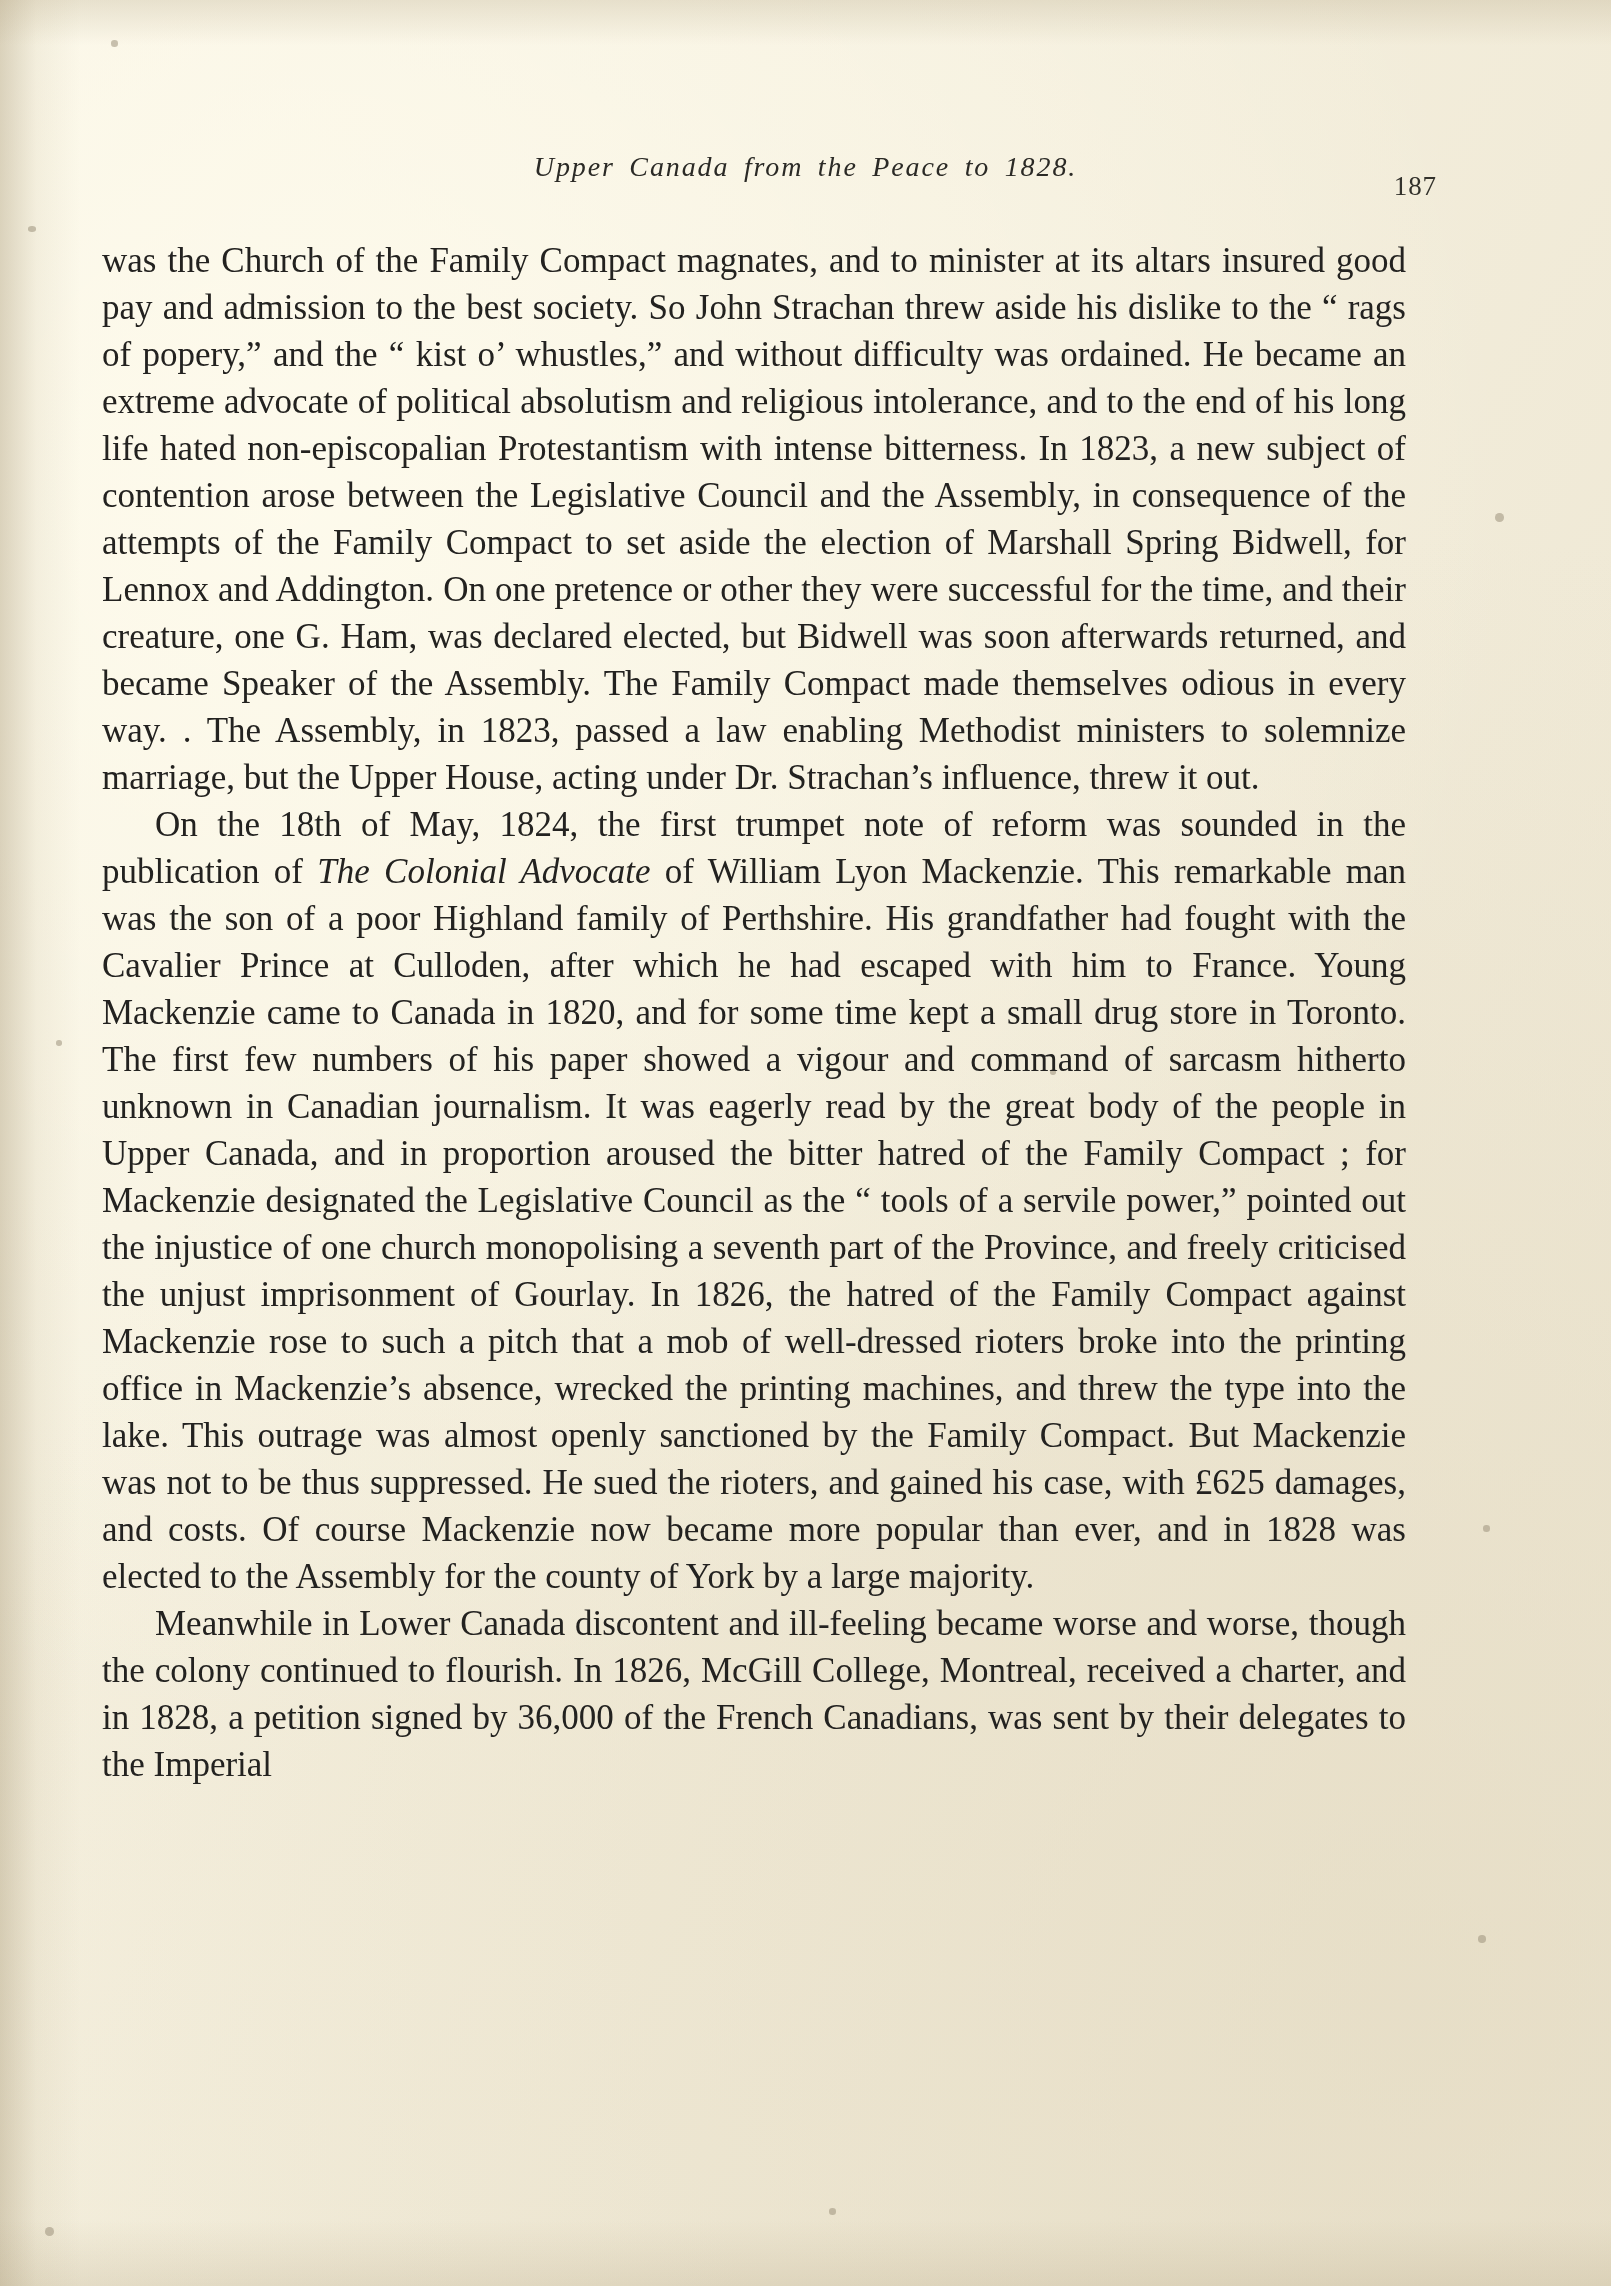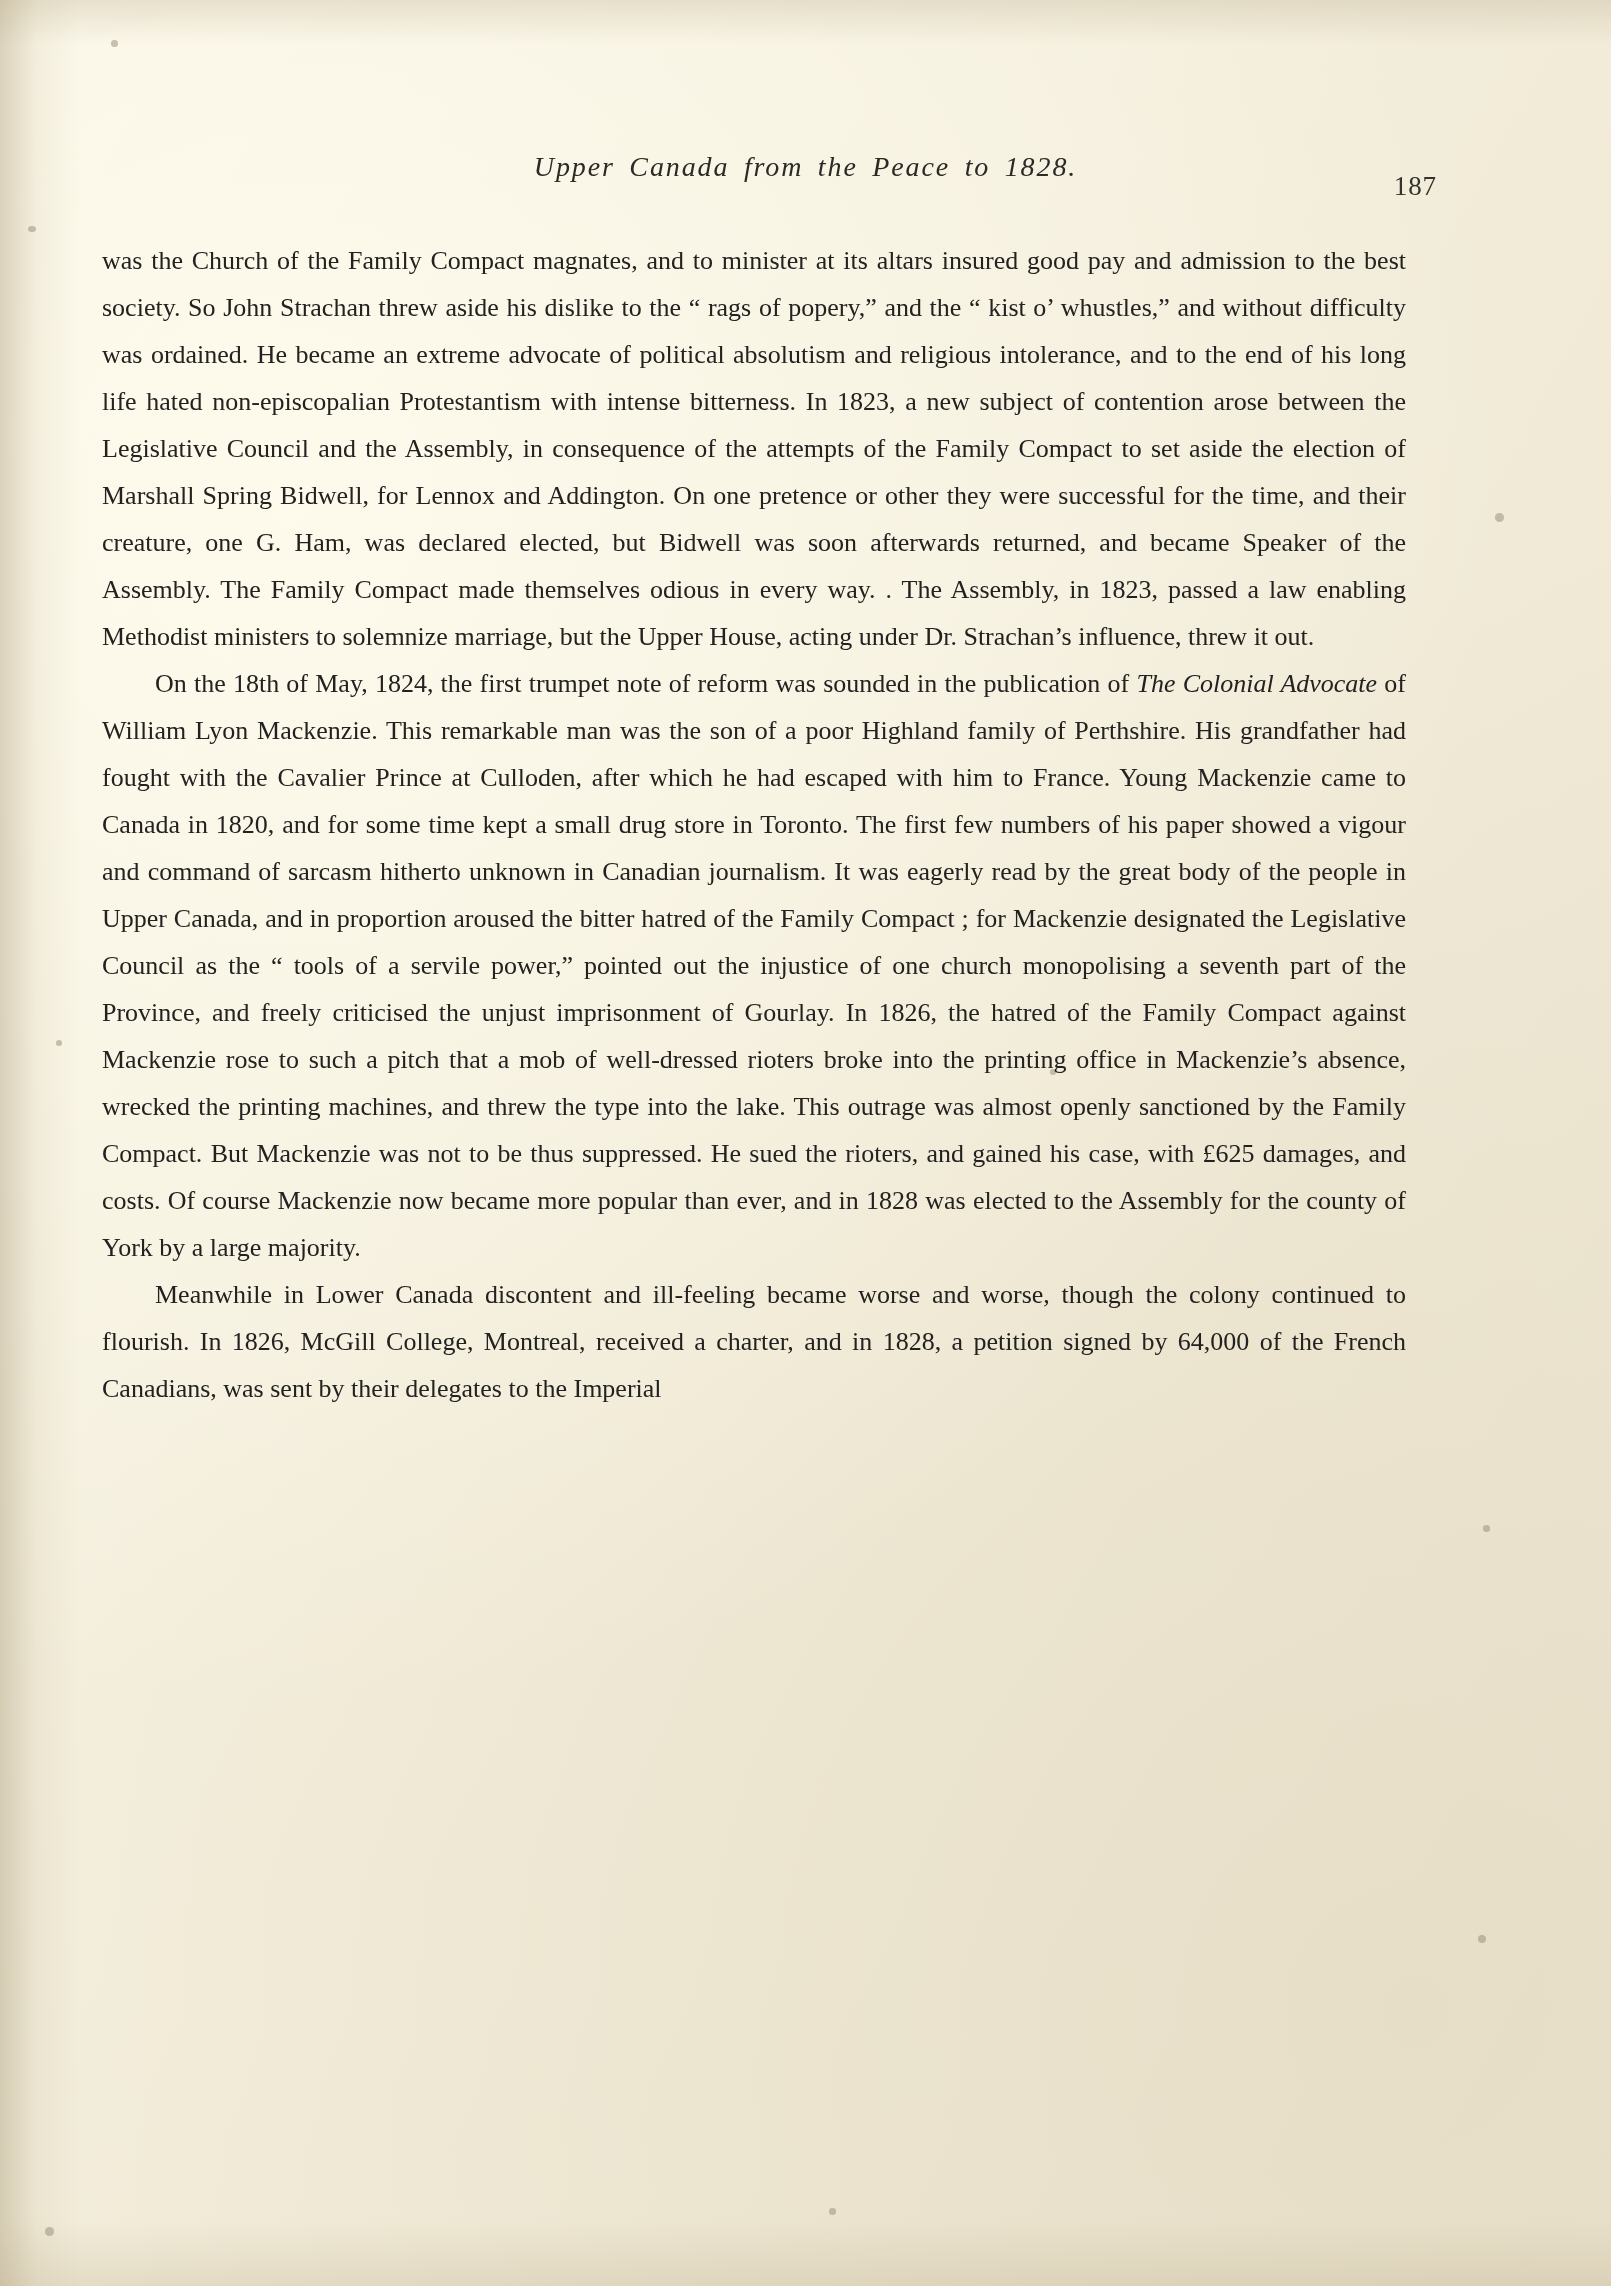--- a/index.html
+++ b/index.html
@@ -77,21 +77,21 @@
     letter-spacing: 0.9px;
     color: #33322c;
     font-family: "Liberation Serif", serif;
   }
   .body-text {
     position: absolute;
     left: 102px;
     top: 237px;
     width: 1304px;
     color: #232220;
-    font-size: 26px;
+    font-size: 35px;
     line-height: 47px;
     text-align: justify;
     font-family: "Liberation Serif", serif;
   }
   .body-text p {
     margin: 0;
     text-indent: 0;
   }
   .body-text p.indent {
     text-indent: 53px;
@@ -134,18 +134,18 @@
     </div>
 
     <div class="folio">187</div>
 
     <div class="body-text">
 
       <p>was the Church of the Family Compact magnates, and to minister at its altars insured good pay and admission to the best society. So John Strachan threw aside his dislike to the “ rags of popery,” and the “ kist o’ whustles,” and without difficulty was ordained. He became an extreme advocate of political absolutism and religious intolerance, and to the end of his long life hated non-episcopalian Protestantism with intense bitterness. In 1823, a new subject of contention arose between the Legislative Council and the Assembly, in consequence of the attempts of the Family Compact to set aside the election of Marshall Spring Bidwell, for Lennox and Addington. On one pretence or other they were successful for the time, and their creature, one G. Ham, was declared elected, but Bidwell was soon afterwards returned, and became Speaker of the Assembly. The Family Compact made themselves odious in every way. . The Assembly, in 1823, passed a law enabling Methodist ministers to solemnize marriage, but the Upper House, acting under Dr. Strachan’s influence, threw it out.</p>
 
       <p class="indent"><span>On the 18th of May, 1824, the first trumpet note of reform was sounded in the publication of </span><i>The Colonial Advocate</i><span> of William Lyon Mackenzie. This remarkable man was the son of a poor Highland family of Perthshire. His grandfather had fought with the Cavalier Prince at Culloden, after which he had escaped with him to France. Young Mackenzie came to Canada in 1820, and for some time kept a small drug store in Toronto. The first few numbers of his paper showed a vigour and command of sarcasm hitherto unknown in Canadian journalism. It was eagerly read by the great body of the people in Upper Canada, and in proportion aroused the bitter hatred of the Family Compact ; for Mackenzie designated the Legislative Council as the “ tools of a servile power,” pointed out the injustice of one church monopolising a seventh part of the Province, and freely criticised the unjust imprisonment of Gourlay. In 1826, the hatred of the Family Compact against Mackenzie rose to such a pitch that a mob of well-dressed rioters broke into the printing office in Mackenzie’s absence, wrecked the printing machines, and threw the type into the lake. This outrage was almost openly sanctioned by the Family Compact. But Mackenzie was not to be thus suppressed. He sued the rioters, and gained his case, with £625 damages, and costs. Of course Mackenzie now became more popular than ever, and in 1828 was elected to the Assembly for the county of York by a large majority.</span></p>
 
-      <p class="indent">Meanwhile in Lower Canada discontent and ill-feeling became worse and worse, though the colony continued to flourish. In 1826, McGill College, Montreal, received a charter, and in 1828, a petition signed by 64,000 of the French Canadians, was sent by their delegates to the Imperial</p>
+      <p class="indent">Meanwhile in Lower Canada discontent and ill-feeling became worse and worse, though the colony continued to flourish. In 1826, McGill College, Montreal, received a charter, and in 1828, a petition signed by 36,000 of the French Canadians, was sent by their delegates to the Imperial</p>
 
     </div>
   </div>
 </div>
 
 
 </body></html>

